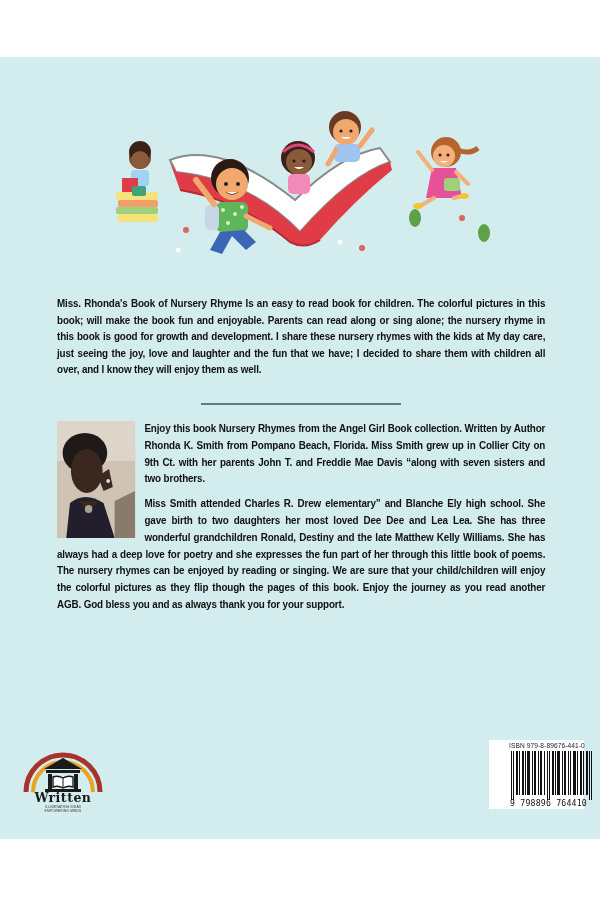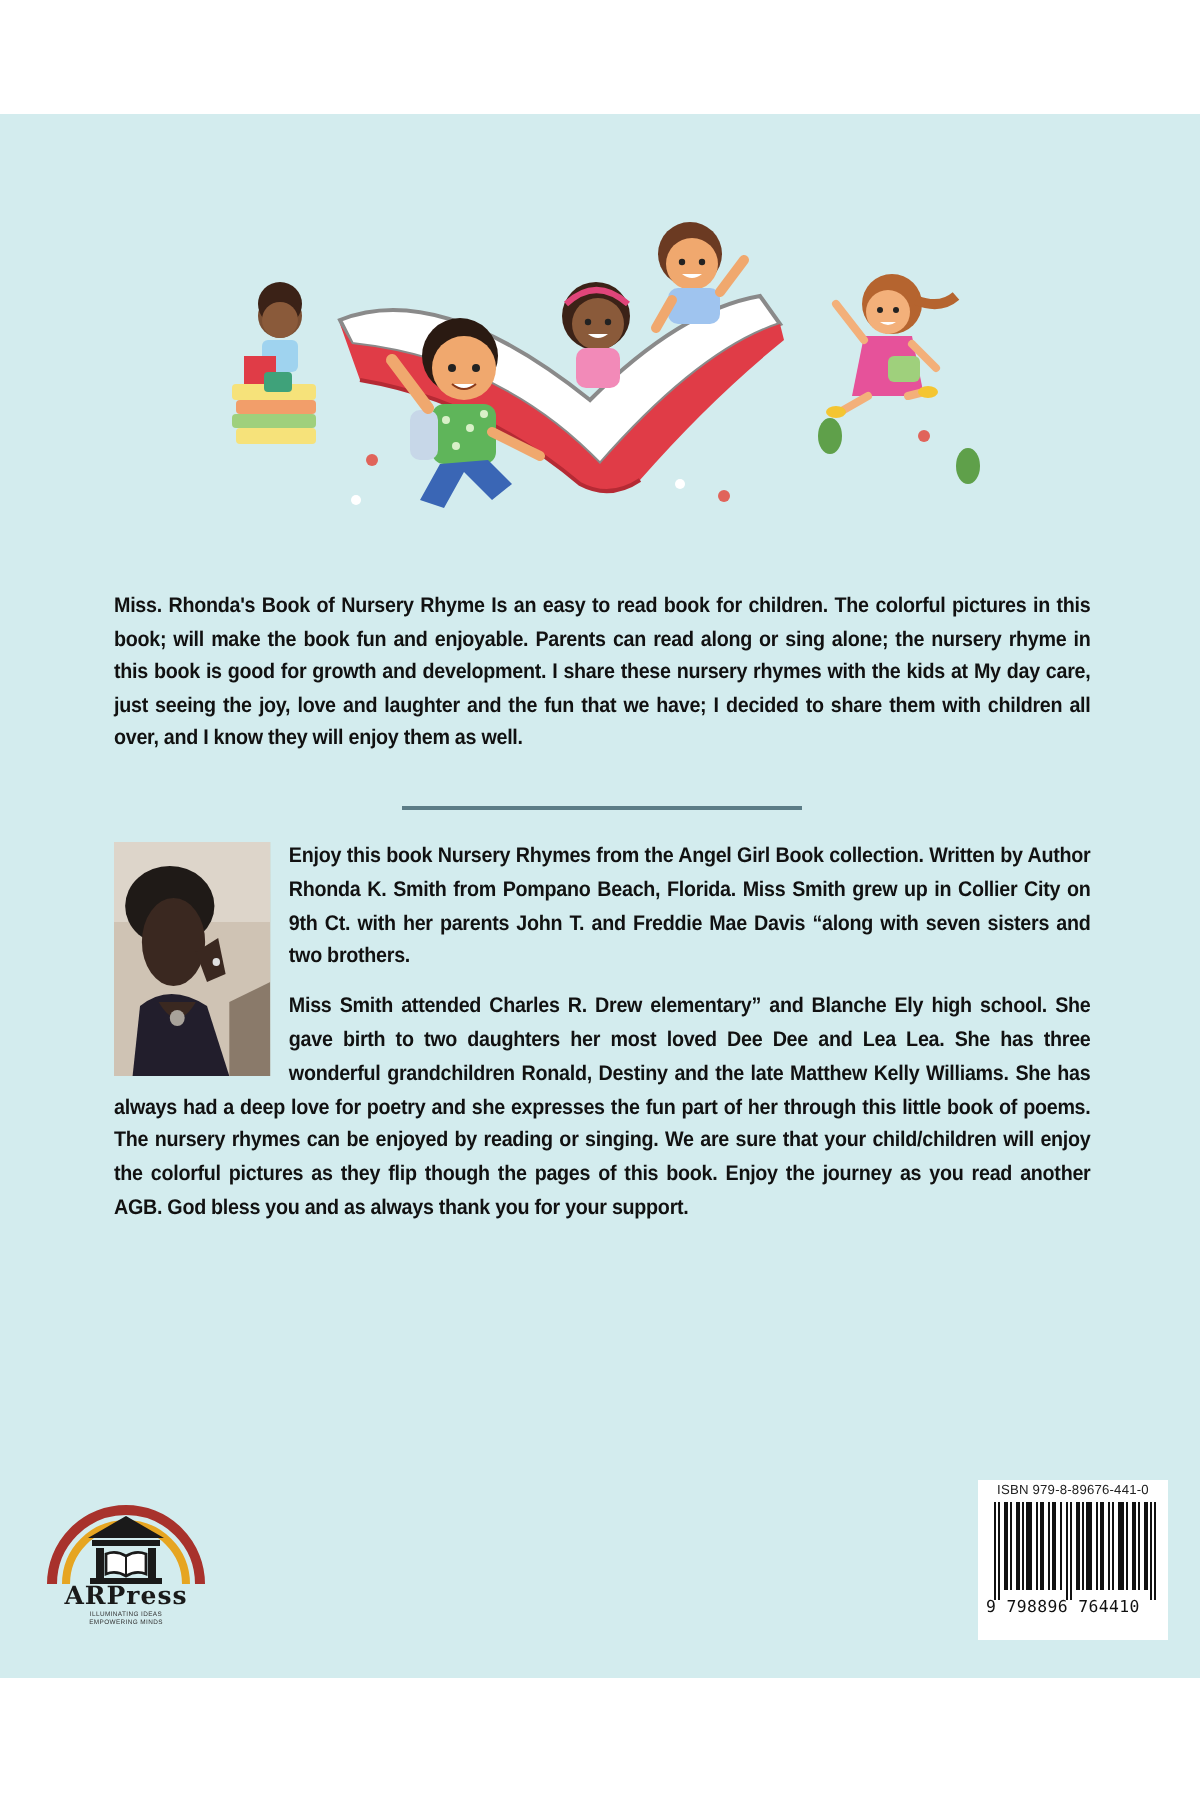--- a/index.html
+++ b/index.html
@@ -55,22 +55,22 @@
     font-family: "DejaVu Serif", serif; font-weight: bold; font-size: 12.5px;
     color: #1a1a1a; letter-spacing: 0.5px;
   }
   .logo-tagline {
     position: absolute; left: 0; top: 69px; width: 82px; text-align: center;
     font-family: "Liberation Sans", sans-serif; font-size: 3.2px; line-height: 4px;
     color: #333; letter-spacing: 0.2px; text-transform: uppercase;
   }
 
   .barcode-box {
-    position: absolute; left: 489px; top: 740px; width: 95px; height: 80px;
-    background: #ffffff; padding: 2px 3px;
+    position: absolute; left: 489px; top: 740px; width: 95px; height: 69px;
+    background: #ffffff; padding: 2px 20px;
   }
   .isbn-label {
     font-family: "Liberation Sans", sans-serif; font-size: 6.6px; color: #222;
     text-align: center; letter-spacing: 0.1px; white-space: nowrap; line-height: 8px;
   }
   .barcode-bars { width: 84px; height: 49px; margin: 1px auto 0 auto; display: block; }
   .barcode-digits {
     font-family: "DejaVu Sans Mono", monospace; font-size: 8.2px; color: #111;
     line-height: 9px; letter-spacing: 0.2px; white-space: nowrap; margin-top: -1px;
     padding-left: 1px;
@@ -185,21 +185,21 @@
     <path d="M4 56 A37 37 0 0 1 78 56" fill="none" stroke="#a8322c" stroke-width="5"></path>
     <path d="M11 56 A30 30 0 0 1 71 56" fill="none" stroke="#e6a521" stroke-width="4"></path>
     <polygon points="41,22 22,33 60,33" fill="#1a1a1a"></polygon>
     <rect x="24" y="34" width="34" height="3" fill="#1a1a1a"></rect>
     <rect x="26" y="38" width="4" height="15" fill="#1a1a1a"></rect>
     <rect x="52" y="38" width="4" height="15" fill="#1a1a1a"></rect>
     <path d="M31 41 Q36 39 41 42 Q46 39 51 41 L51 51 Q46 49 41 52 Q36 49 31 51 Z" fill="#ffffff" stroke="#1a1a1a" stroke-width="1.4"></path>
     <line x1="41" y1="42" x2="41" y2="52" stroke="#1a1a1a" stroke-width="1"></line>
     <rect x="23" y="53" width="36" height="3" fill="#1a1a1a"></rect>
   </svg>
-  <div class="logo-name">ARPress</div>
+  <div class="logo-name">Written</div>
   <div class="logo-tagline">
     <div>Illuminating Ideas</div>
     <div>Empowering Minds</div>
   </div>
 </div>
 
 <div class="barcode-box">
   <div class="isbn-label">ISBN 979-8-89676-441-0</div>
   <svg class="barcode-bars" viewBox="0 0 84 49" preserveAspectRatio="none">
     <g fill="#111">

